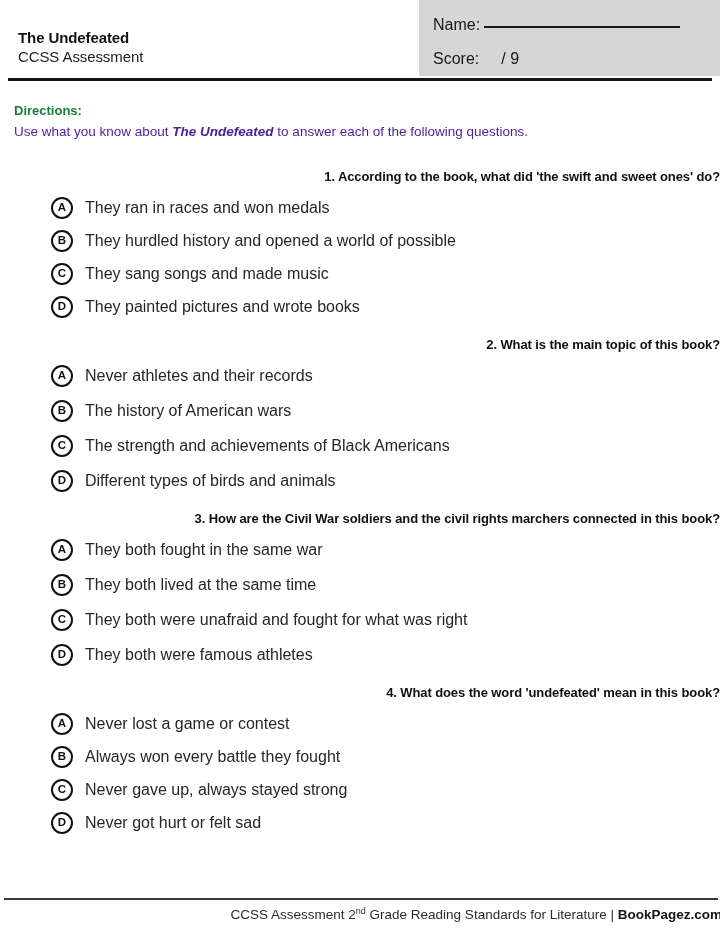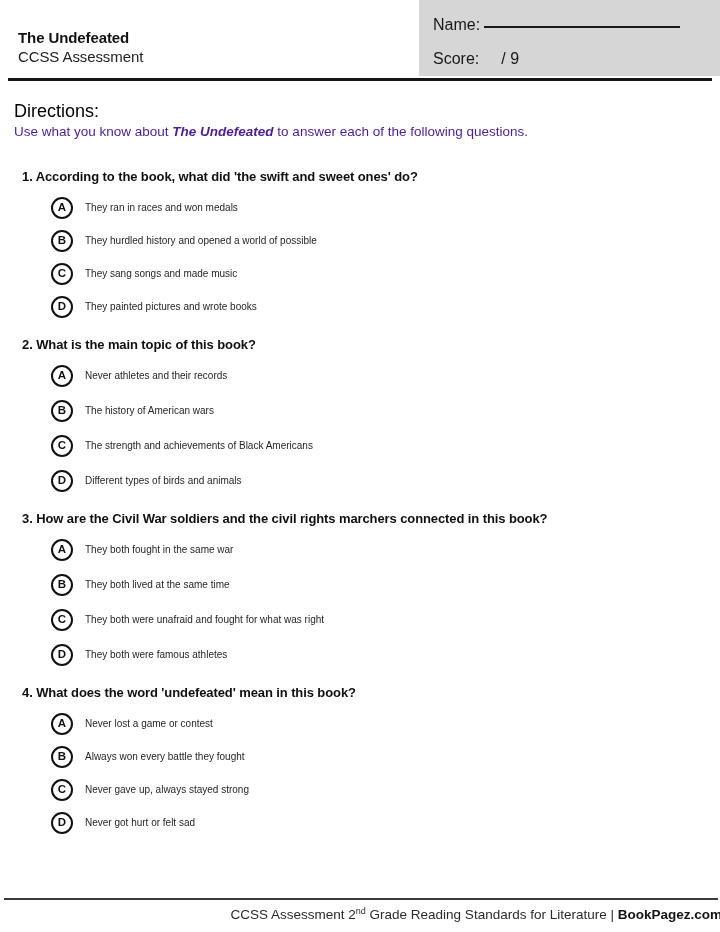--- a/index.html
+++ b/index.html
@@ -81,24 +81,24 @@
   }
 
   
   .directions {
     position: absolute;
     left: 14px;
     top: 103px;
     width: 690px;
   }
   .directions-heading {
-    font-size: 18px;
-    font-weight: normal;
+    font-size: 13px;
+    font-weight: bold;
     line-height: 16px;
-    color: #000000;
+    color: #15803d;
   }
   .directions-body {
     font-size: 13.5px;
     line-height: 19px;
     color: #4c1d95;
     margin-top: 3px;
   }
   .directions-body .bi {
     font-weight: bold;
     font-style: italic;
@@ -115,20 +115,21 @@
     margin-bottom: 16px;
   }
   .question-text {
     font-size: 13px;
     font-weight: bold;
     line-height: 17px;
     color: #101010;
     margin-left: 22px;
     margin-bottom: 9px;
     letter-spacing: -0.1px;
+    text-align: right;
   }
   .option-row {
     display: flex;
     align-items: center;
     height: 27px;
     margin-left: 51px;
     margin-bottom: 8px;
   }
   .option-bubble {
     flex: 0 0 auto;
@@ -140,21 +141,21 @@
     align-items: center;
     justify-content: center;
     font-size: 11.5px;
     font-weight: bold;
     line-height: 1;
     color: #111111;
     box-sizing: border-box;
   }
   .option-text {
     margin-left: 12px;
-    font-size: 10px;
+    font-size: 16px;
     line-height: 18px;
     color: #262626;
     white-space: nowrap;
   }
 
   
   .question-block.tight .option-row { margin-bottom: 6px; }
 
   
   .footer-rule {

